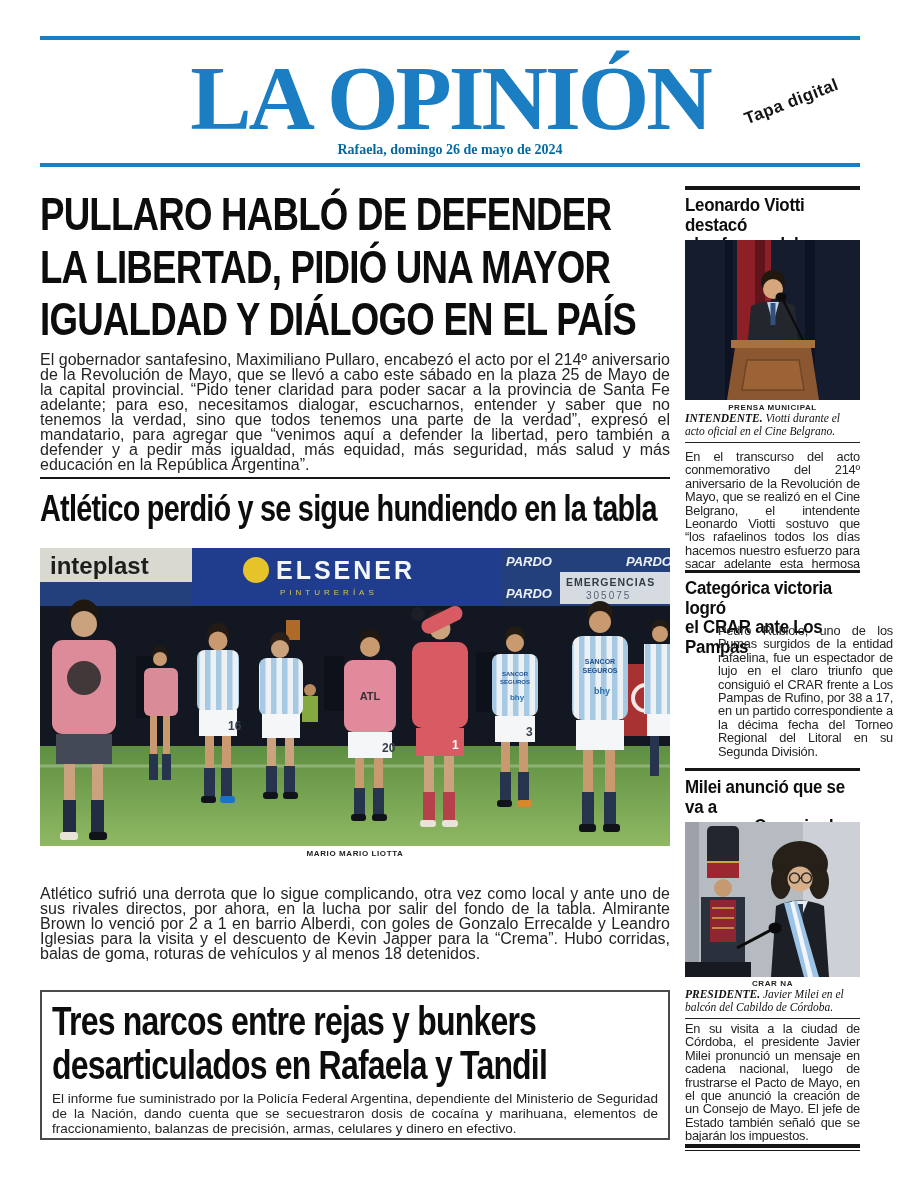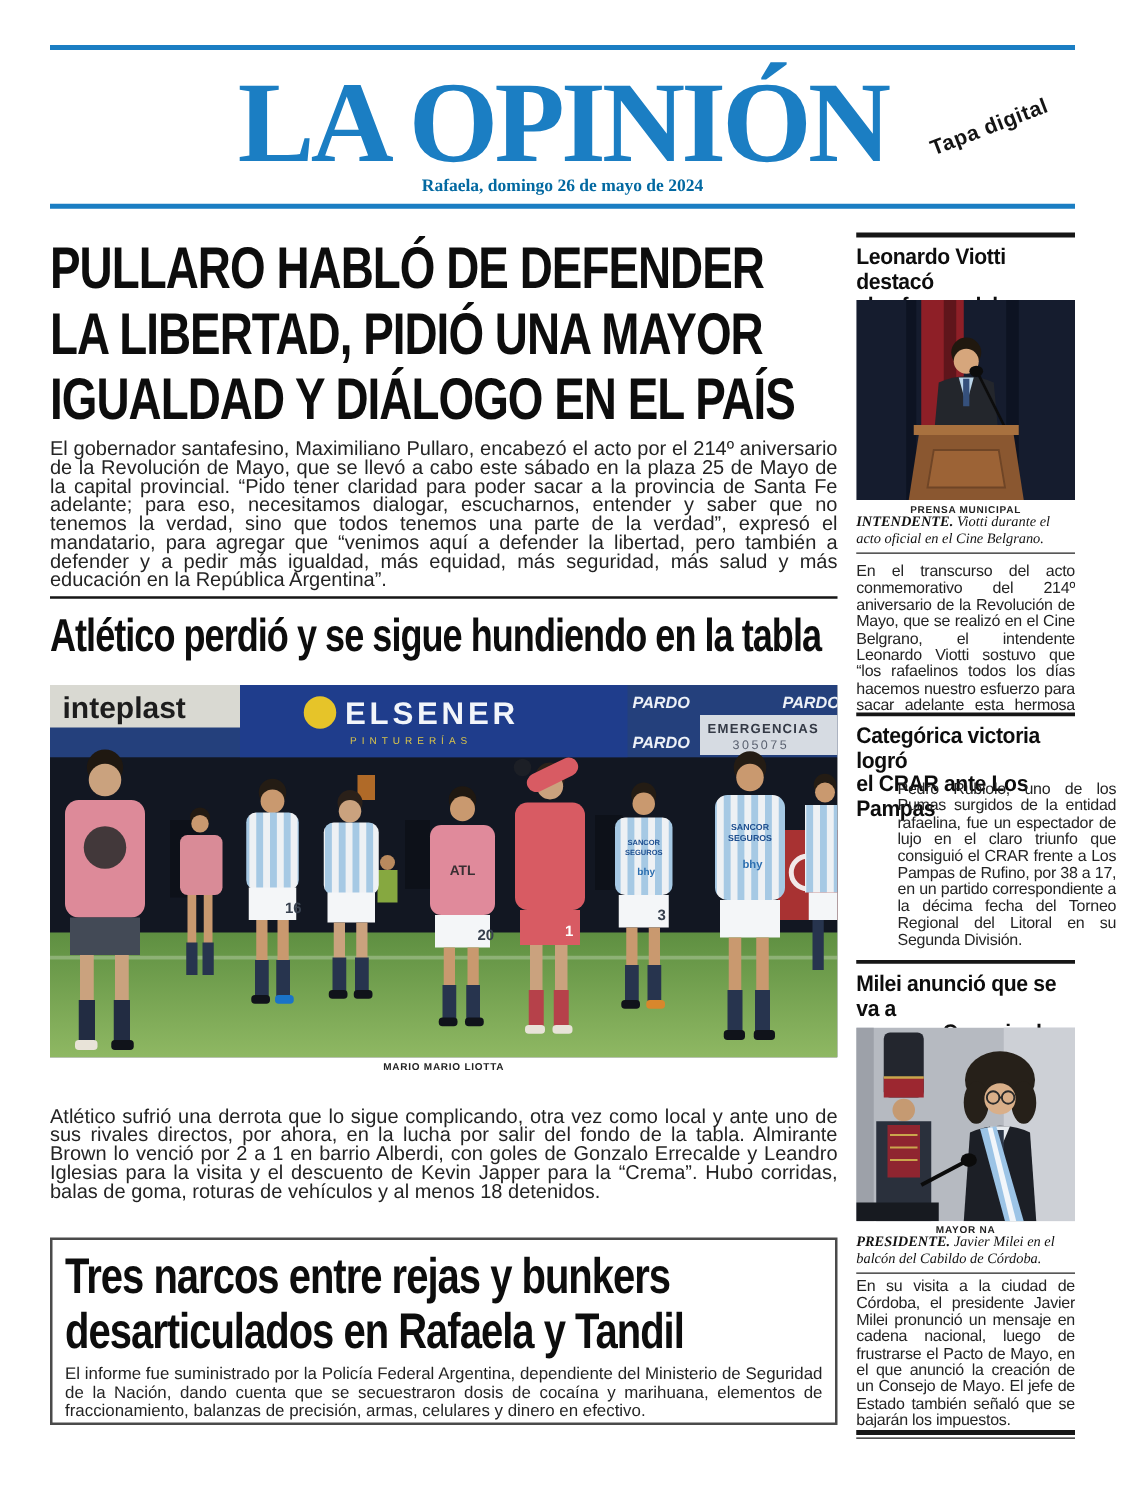--- a/index.html
+++ b/index.html
@@ -289,21 +289,21 @@
       <path d="M86,155 L91,84 Q115,73 139,84 L144,155 Z" fill="#1c1f26"></path>
       <polygon points="107,79 123,79 115,98" fill="#e8ecf0"></polygon>
       <rect x="112" y="82" width="6" height="26" fill="#2c3748"></rect>
       <polygon points="99,81 112,79 134,155 119,155" fill="#9cc4e6"></polygon>
       <polygon points="105,80 109,80 128,155 123,155" fill="#f2f6fa"></polygon>
     </g>
     <line x1="52" y1="126" x2="86" y2="108" stroke="#0b0b0b" stroke-width="3"></line>
     <ellipse cx="90" cy="106" rx="6.5" ry="5.5" fill="#0b0b0b"></ellipse>
     <rect x="0" y="140" width="66" height="15" fill="#171a20"></rect>
   </svg>
-  <div class="abs credit" style="left:685px;top:979px;width:175px;">MAYOR NA</div>
+  <div class="abs credit" style="left:685px;top:979px;width:175px;">CRAR NA</div>
   <div class="abs caption cap-side" style="left:685px;top:988px;width:175px;">
     <span class="lead">PRESIDENTE.</span><span> Javier Milei en el balcón del Cabildo de Córdoba.</span>
   </div>
   <div class="abs body-text b-side" style="left:685px;top:1022px;width:175px;height:120px;">En su visita a la ciudad de Córdoba, el presidente Javier Milei pronunció un mensaje en cadena nacional, luego de frustrarse el Pacto de Mayo, en el que anunció la creación de un Consejo de Mayo. El jefe de Estado también señaló que se bajarán los impuestos.</div>
 
   <div class="abs rule-double" style="left:685px;top:1144px;width:175px;"></div>
 
 </div>
 
 </body></html>

